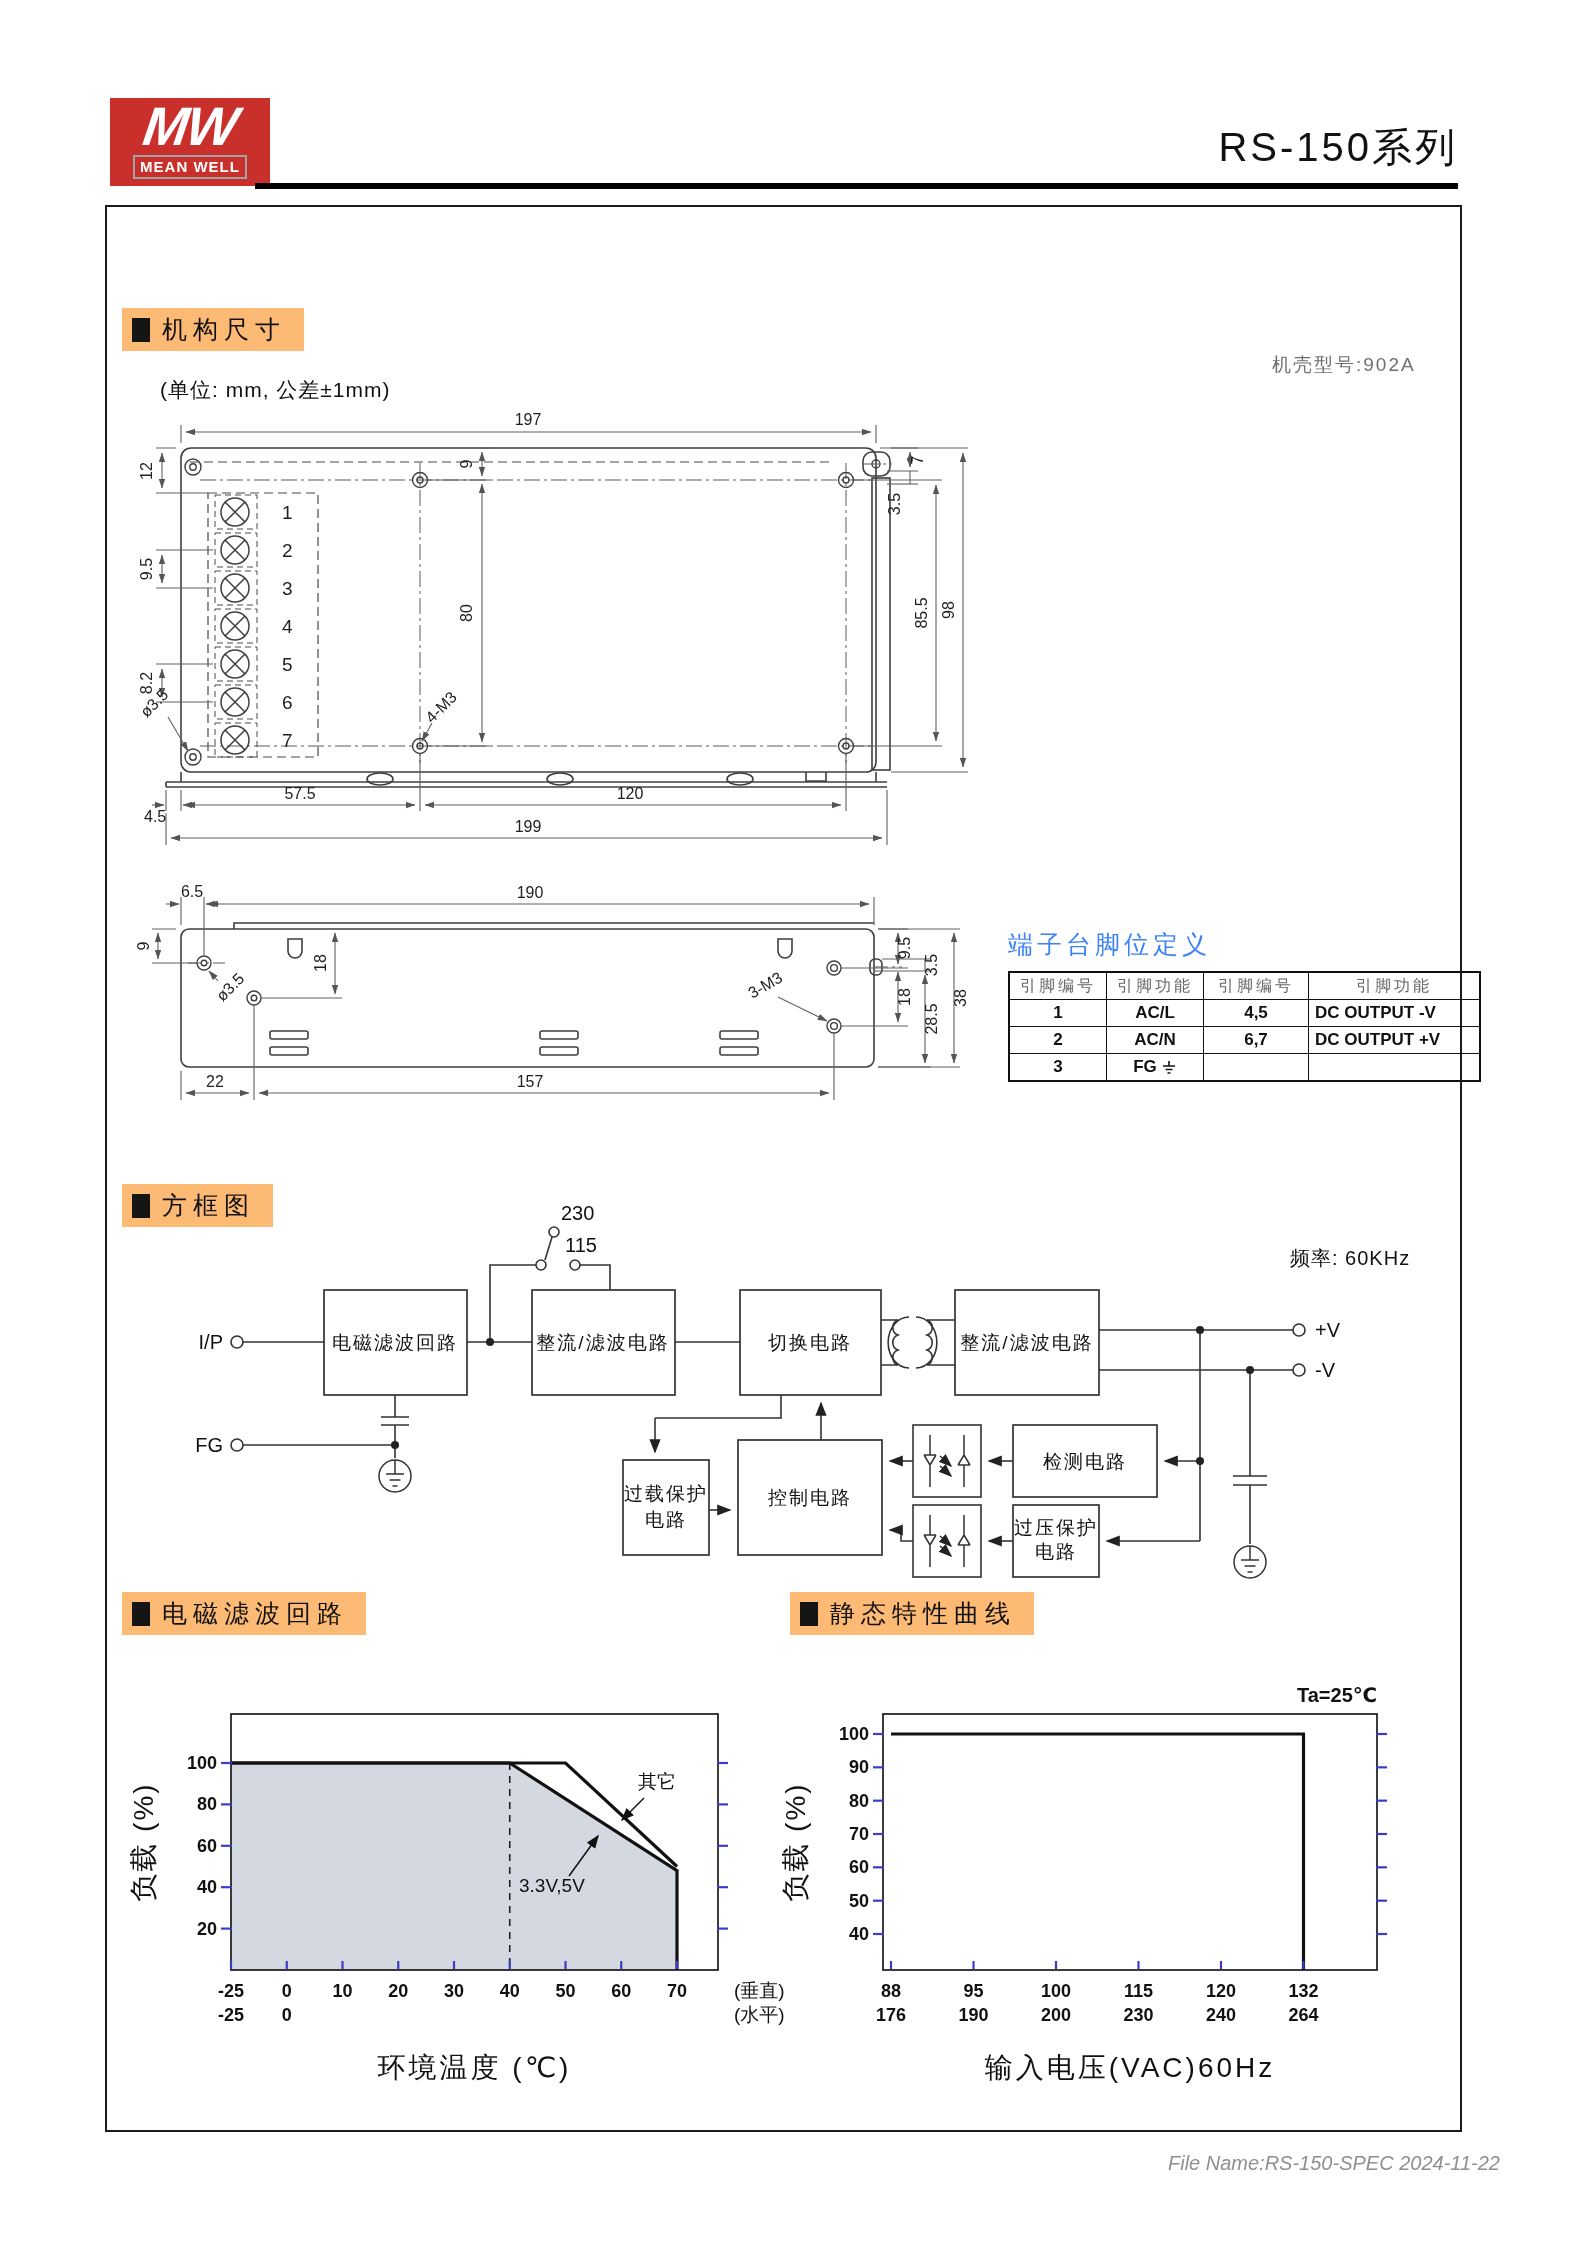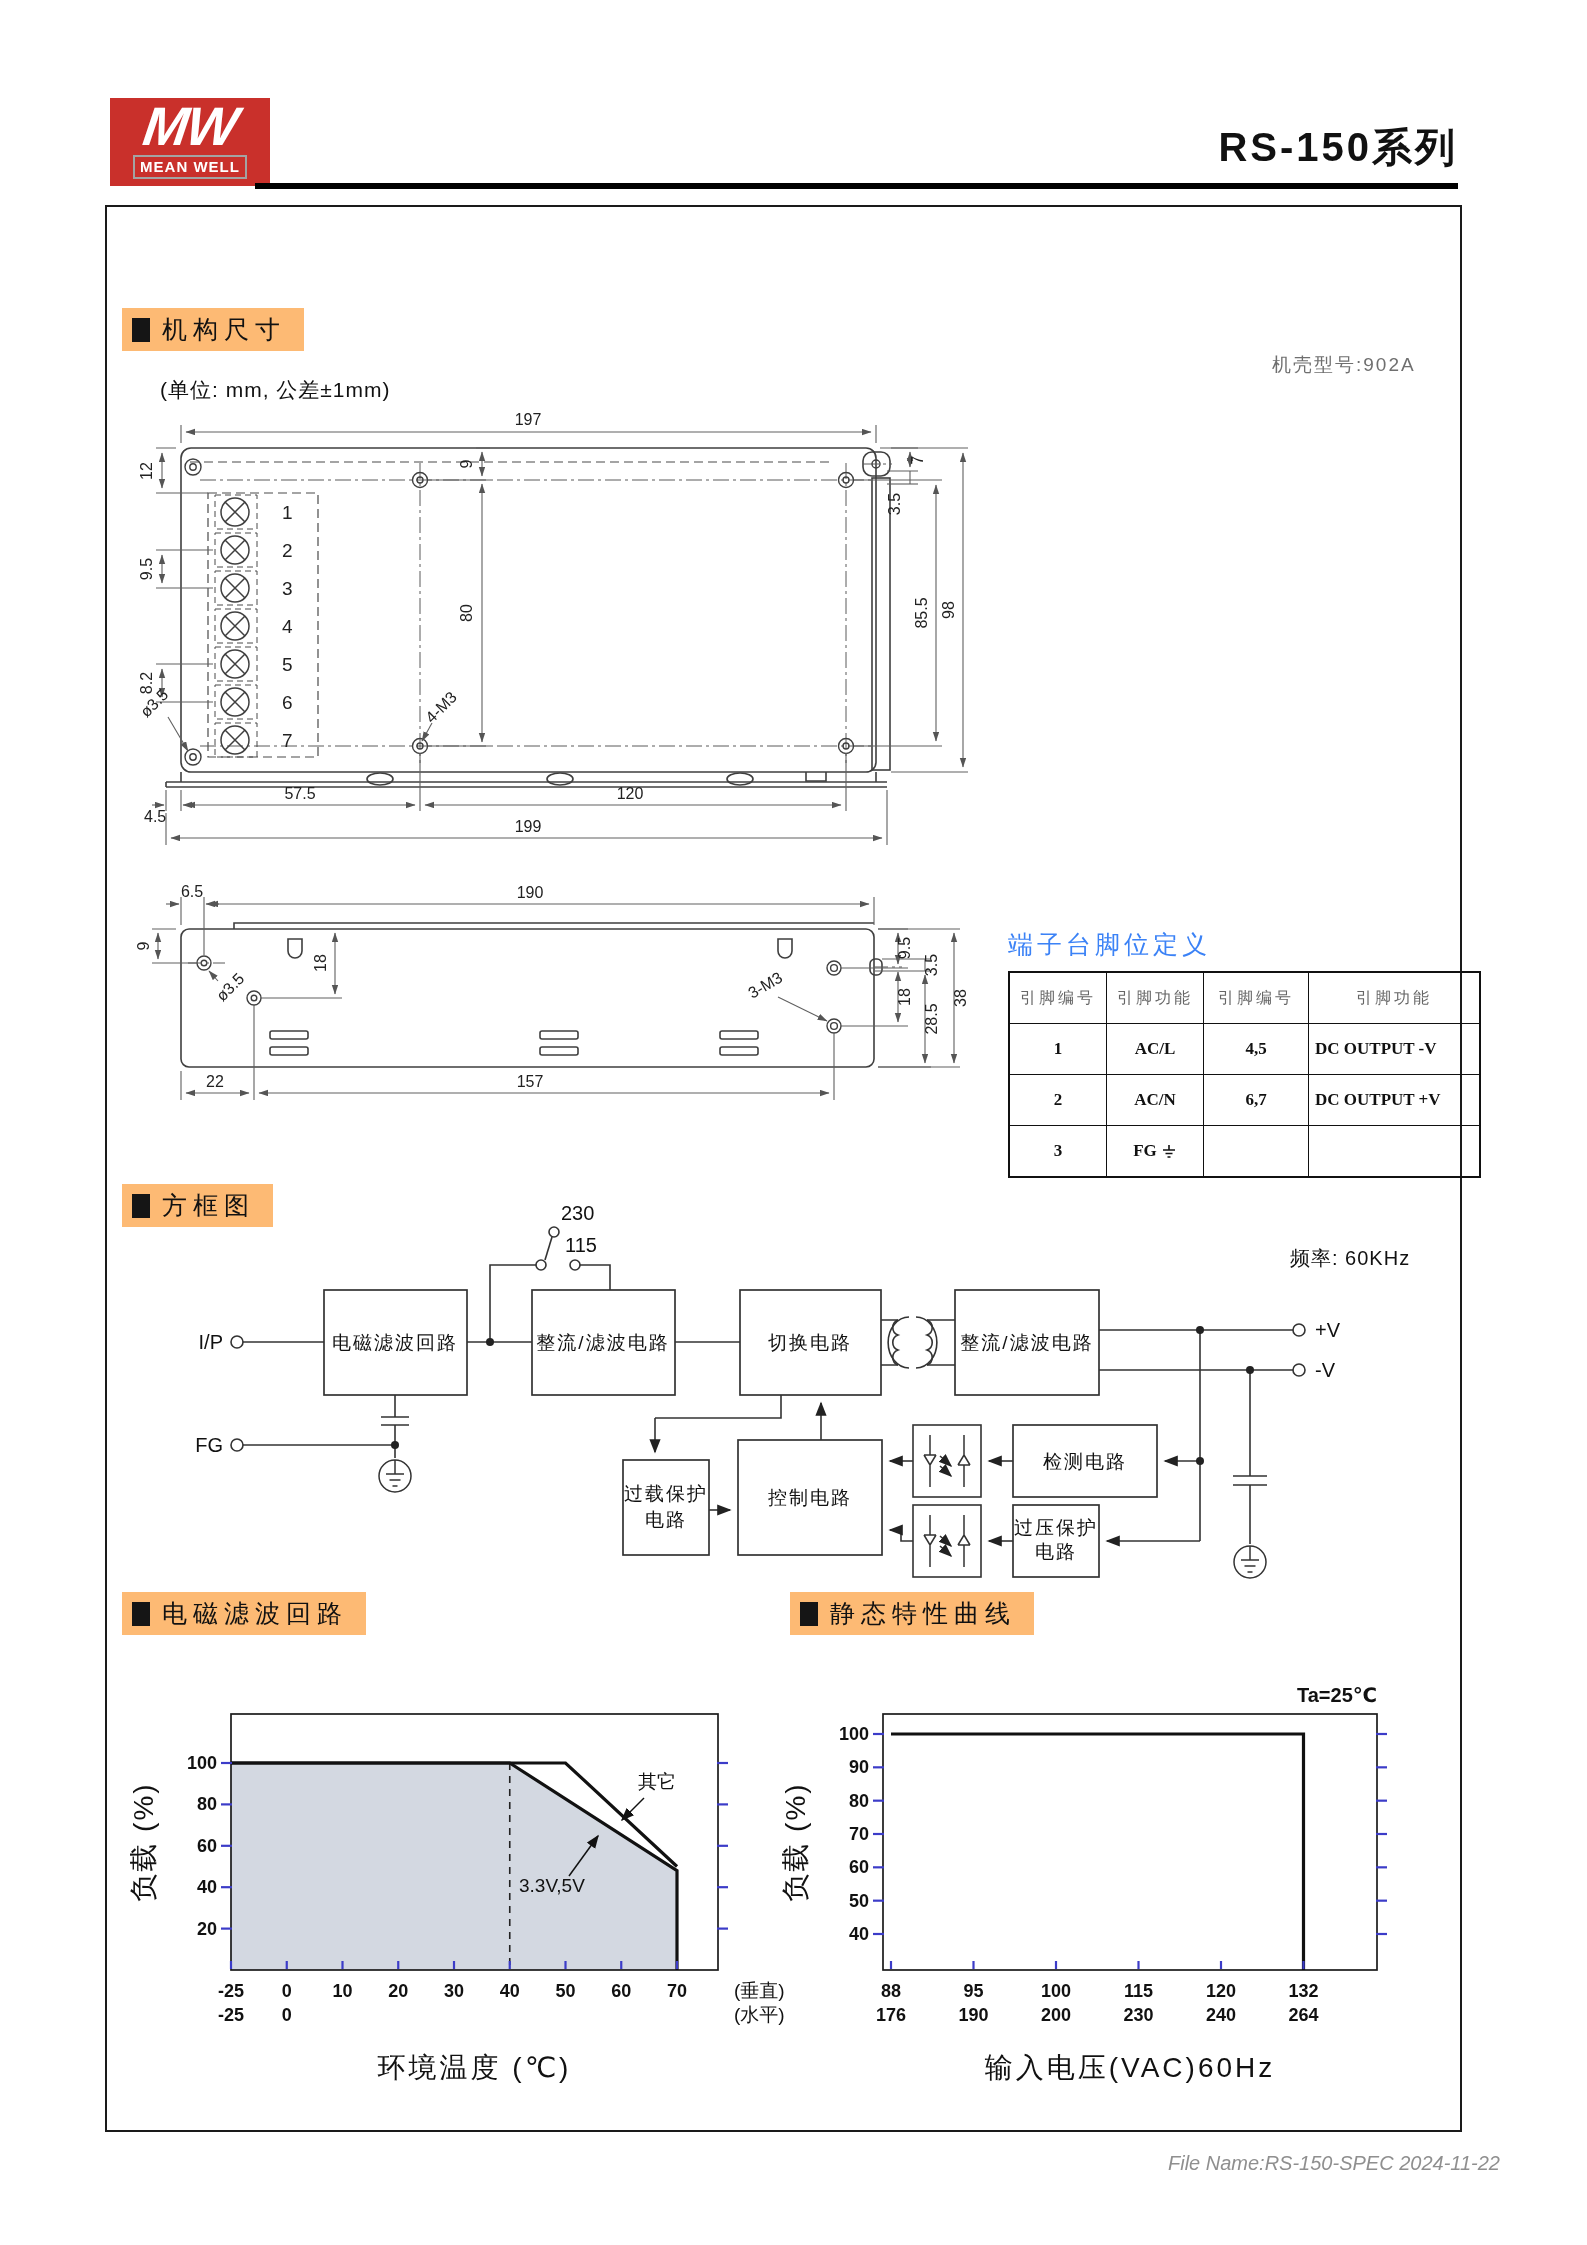--- a/index.html
+++ b/index.html
@@ -4,32 +4,32 @@
 <style>
   html,body{margin:0;padding:0;background:#ffffff;}
   .page{position:relative;width:1587px;height:2245px;background:#fff;overflow:hidden;
         font-family:"Liberation Sans","DejaVu Sans",sans-serif;color:#111;}
   .abs{position:absolute;}
   
   .logo{left:110px;top:98px;width:160px;height:88px;background:#c9302b;display:flex;flex-direction:column;align-items:center;justify-content:flex-start;}
   .logo .mw{color:#fff;font-size:54px;font-weight:800;font-style:italic;line-height:56px;letter-spacing:-2px;transform:skewX(-8deg);}
   .logo .brand{margin-top:1px;border:2px solid #a3a3a3;color:#fff;font-size:15px;font-weight:700;letter-spacing:1px;padding:0 5px;line-height:20px;}
   .doc-title{left:300px;top:116px;font-size:42px;font-weight:700;letter-spacing:7px;}
-  .series-title{right:129px;top:120px;font-size:40px;font-weight:700;letter-spacing:3px;}
+  .series-title{right:129px;top:120px;font-size:40px;font-weight:400;letter-spacing:3px;}
   .header-rule{left:255px;top:183px;width:1203px;height:6px;background:#000;}
   .content-border{left:105px;top:205px;width:1353px;height:1923px;border:2px solid #1a1a1a;}
   
   .chip{display:inline-flex;align-items:center;background:#fdba74;padding:5px 18px 5px 10px;font-size:25px;letter-spacing:6px;color:#111;}
   .chip .sq{display:inline-block;width:18px;height:24px;background:#151515;margin-right:12px;}
   .note{font-size:21px;letter-spacing:1px;}
   .gray-note{font-size:19px;color:#6f6f6f;letter-spacing:2px;}
   
   .pin-title{font-size:25px;letter-spacing:4px;color:#3b82f6;}
   table.pin{border-collapse:collapse;border:2px solid #111;margin-top:10px;}
-  table.pin th,table.pin td{border:1.6px solid #111;height:26px;padding:12px 6px;text-align:center;white-space:nowrap;font-family:Liberation Serif, serif;}
+  table.pin th,table.pin td{border:1.6px solid #111;height:26px;padding:0 6px;text-align:center;white-space:nowrap;}
   table.pin th{font-size:16px;font-weight:400;color:#666;letter-spacing:3px;}
   table.pin td{font-size:17px;font-weight:700;color:#111;}
   .c1{width:84px}.c2{width:84px}.c3{width:92px}.c4{width:158px}
   .earth{vertical-align:-2px;margin-left:4px;}
   
   .footer{left:1000px;top:2152px;width:500px;text-align:right;font-size:20px;font-style:italic;color:#8f8f8f;}
   svg text{font-family:"Liberation Sans","DejaVu Sans",sans-serif;}
   .dimtxt{font-size:16px;fill:#222;}
   .blocktxt{font-size:19px;fill:#111;letter-spacing:2px;}
   .termtxt{font-size:20px;fill:#111;}

